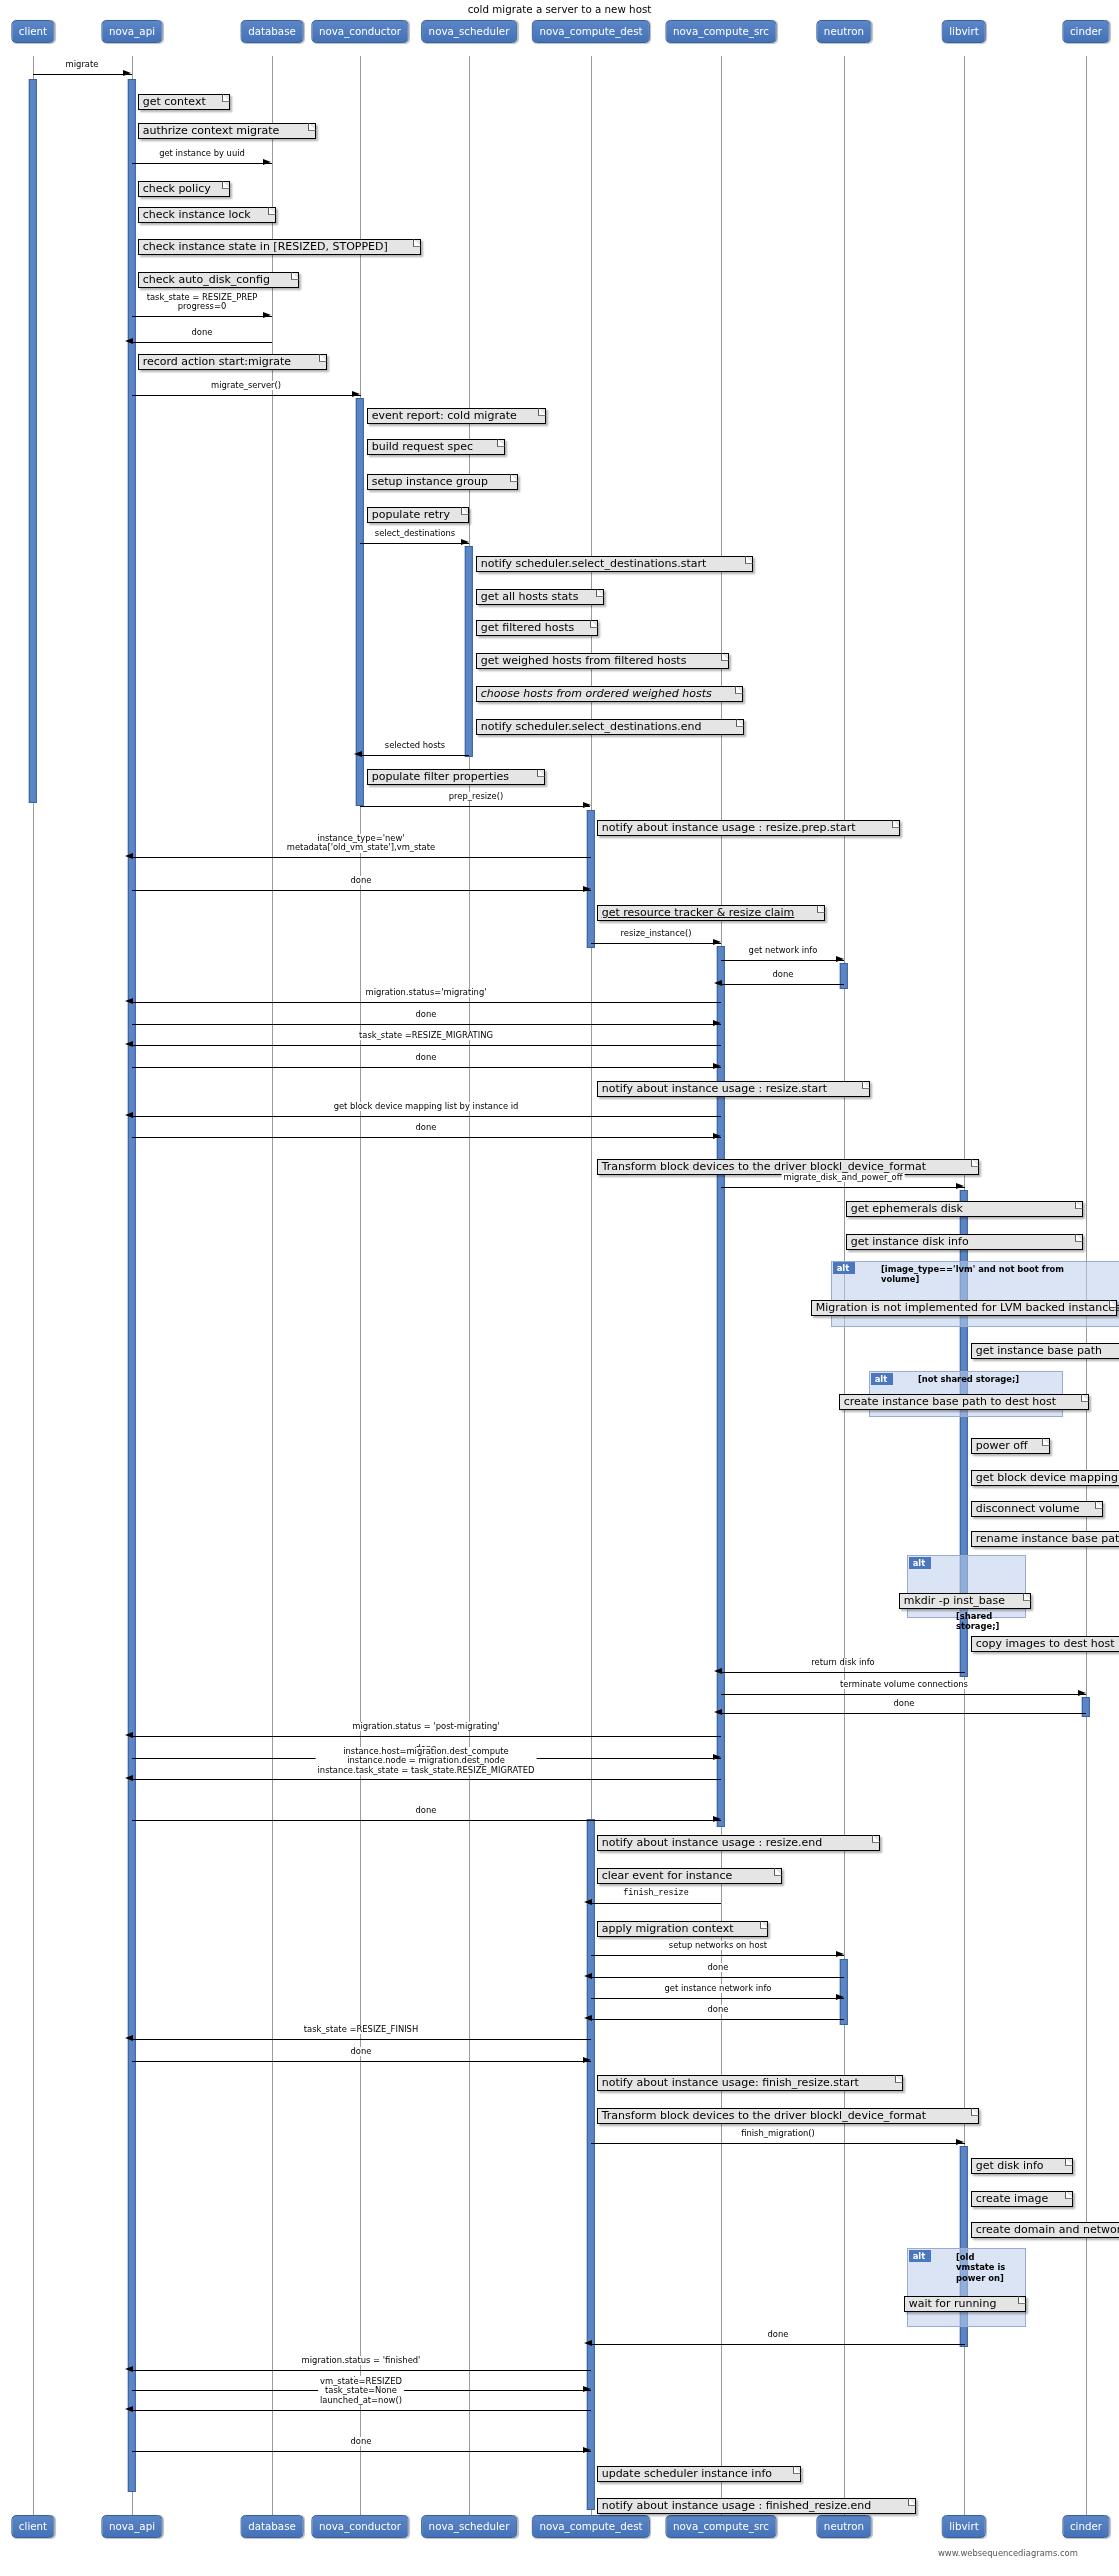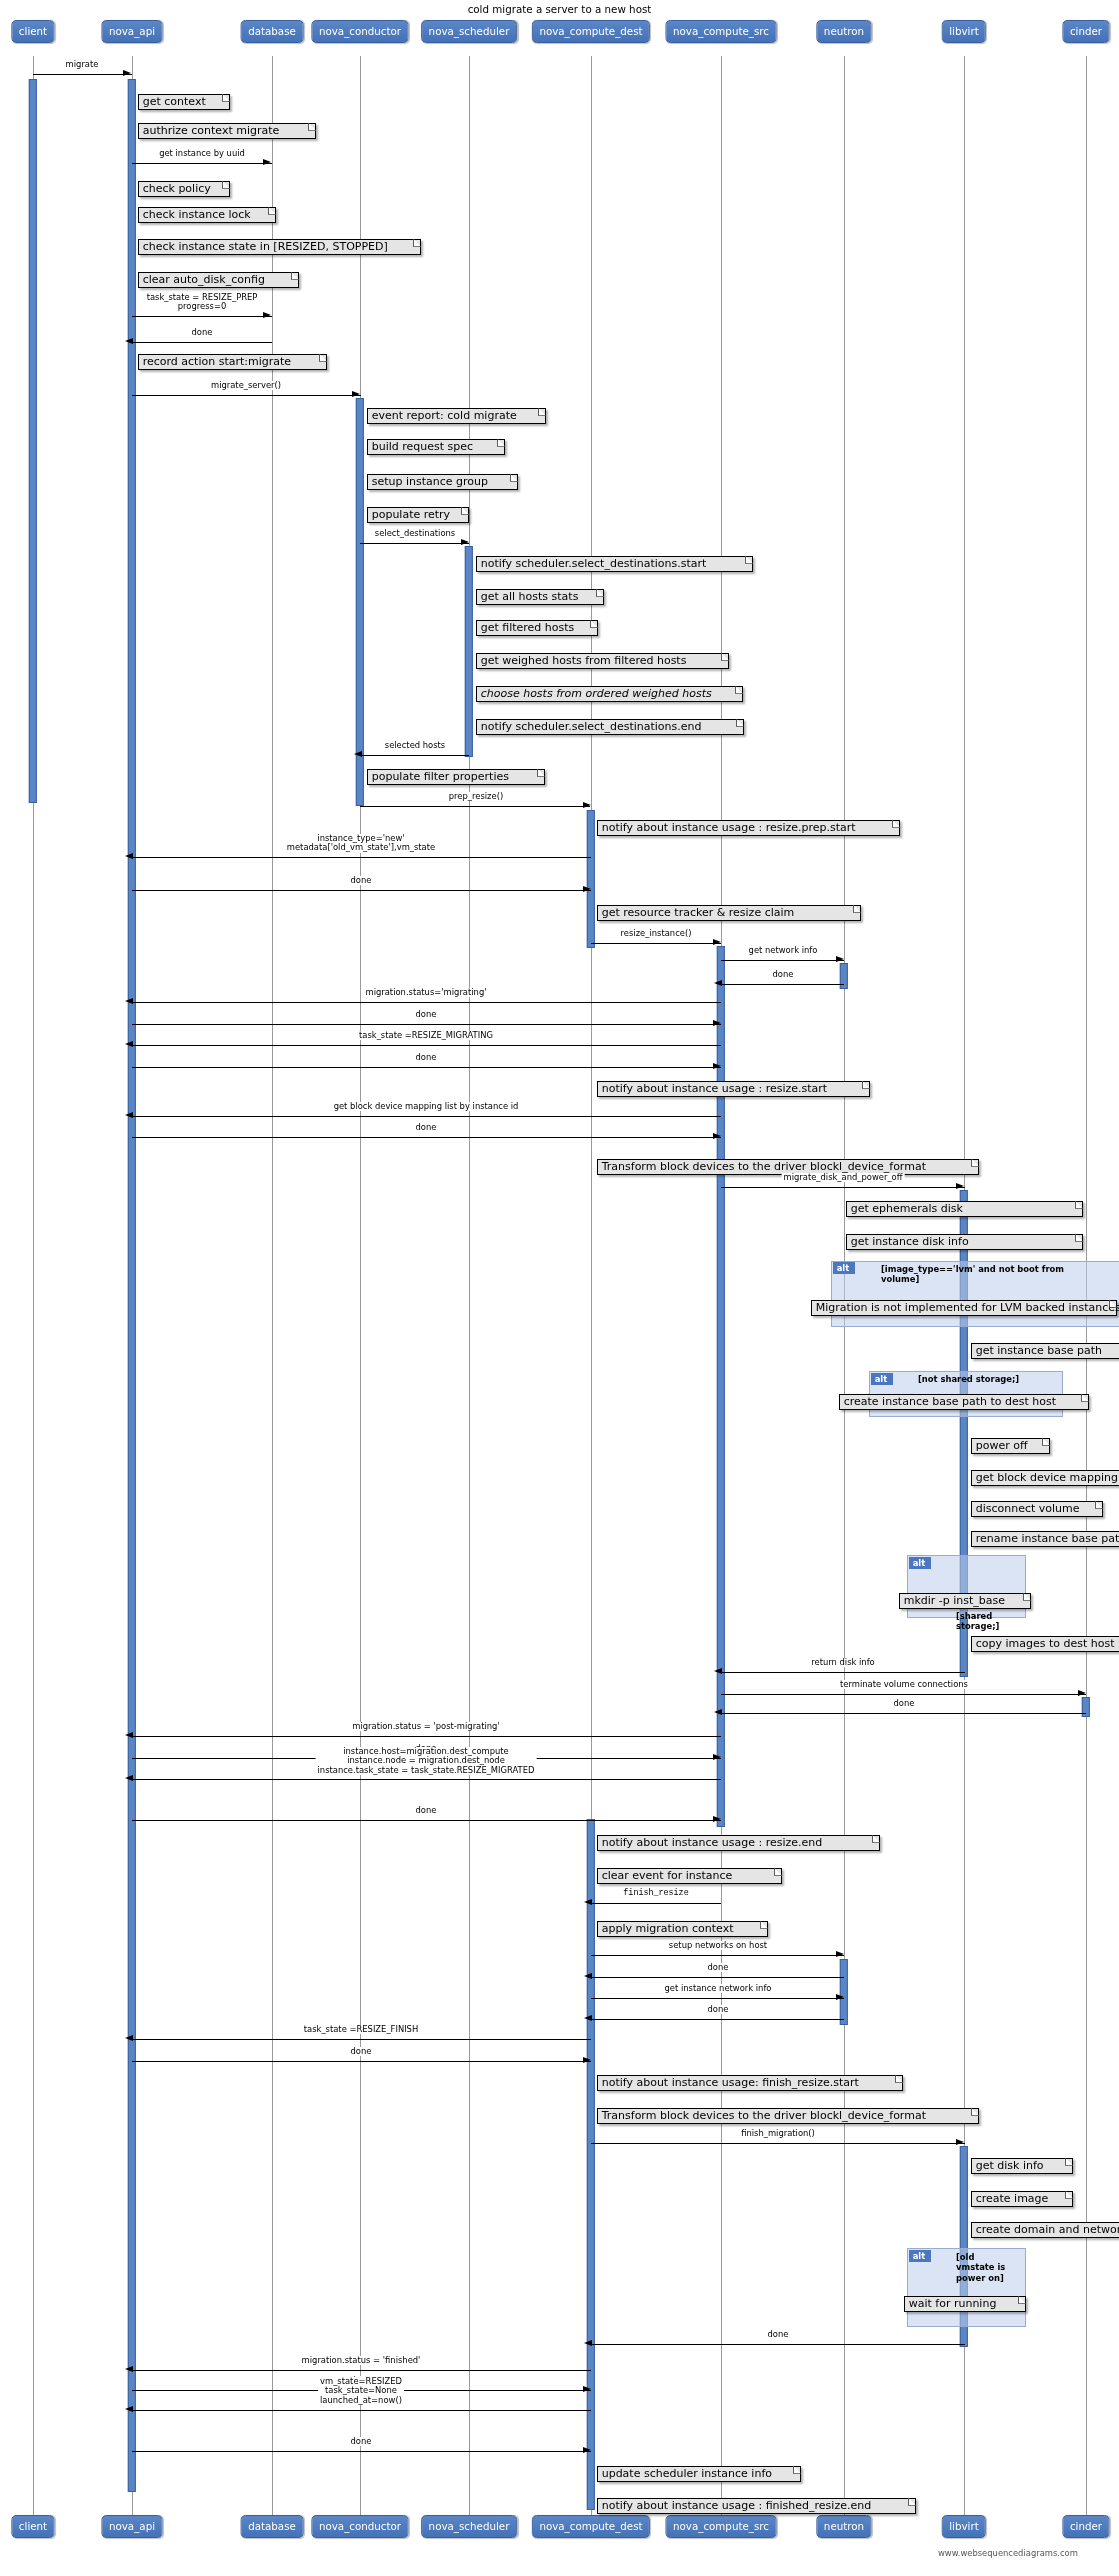--- a/index.html
+++ b/index.html
@@ -194,35 +194,35 @@
     <div class="frag" style="left: 907px; top: 2248px; width: 119px; height: 79px;"></div>
     <div class="fragtab" style="left: 909px; top: 2250px;">alt</div>
     <div class="fragcond" style="left: 956px; top: 2252px; width: 66px;">[old
 vmstate is
 power on]</div>
     <div class="note" style="left: 138px; top: 94px; width: 92px;">get context</div>
     <div class="note" style="left: 138px; top: 123px; width: 178px;">authrize context migrate</div>
     <div class="note" style="left: 138px; top: 181px; width: 92px;">check policy</div>
     <div class="note" style="left: 138px; top: 207px; width: 138px;">check instance lock</div>
     <div class="note" style="left: 138px; top: 239px; width: 283px;">check instance state in [RESIZED, STOPPED]</div>
-    <div class="note" style="left: 138px; top: 272px; width: 161px;">clear auto_disk_config</div>
+    <div class="note" style="left: 138px; top: 272px; width: 161px;">check auto_disk_config</div>
     <div class="note" style="left: 138px; top: 354px; width: 189px;">record action start:migrate</div>
     <div class="note" style="left: 367px; top: 408px; width: 179px;">event report: cold migrate</div>
     <div class="note" style="left: 367px; top: 439px; width: 138px;">build request spec</div>
     <div class="note" style="left: 367px; top: 474px; width: 151px;">setup instance group</div>
     <div class="note" style="left: 367px; top: 507px; width: 102px;">populate retry</div>
     <div class="note" style="left: 476px; top: 556px; width: 277px;">notify scheduler.select_destinations.start</div>
     <div class="note" style="left: 476px; top: 589px; width: 128px;">get all hosts stats</div>
     <div class="note" style="left: 476px; top: 620px; width: 122px;">get filtered hosts</div>
     <div class="note" style="left: 476px; top: 653px; width: 253px;">get weighed hosts from filtered hosts</div>
     <div class="note" style="left: 476px; top: 686px; width: 267px; font-style: italic;">choose hosts from ordered weighed hosts</div>
     <div class="note" style="left: 476px; top: 719px; width: 268px;">notify scheduler.select_destinations.end</div>
     <div class="note" style="left: 367px; top: 769px; width: 178px;">populate filter properties</div>
     <div class="note" style="left: 597px; top: 820px; width: 303px;">notify about instance usage : resize.prep.start</div>
-    <div class="note" style="left: 597px; top: 905px; width: 264px;">get resource tracker &amp; resize claim</div>
+    <div class="note" style="left: 597px; top: 905px; width: 228px; text-decoration: underline;">get resource tracker &amp; resize claim</div>
     <div class="note" style="left: 597px; top: 1081px; width: 273px;">notify about instance usage : resize.start</div>
     <div class="note" style="left: 597px; top: 1159px; width: 382px;">Transform block devices to the driver blockl_device_format</div>
     <div class="note" style="left: 846px; top: 1201px; width: 237px;">get ephemerals disk</div>
     <div class="note" style="left: 846px; top: 1234px; width: 237px;">get instance disk info</div>
     <div class="note" style="left: 811px; top: 1300px; width: 306px;">Migration is not implemented for LVM backed instances</div>
     <div class="note" style="left: 971px; top: 1343px; width: 158px;">get instance base path</div>
     <div class="note" style="left: 839px; top: 1394px; width: 250px;">create instance base path to dest host</div>
     <div class="note" style="left: 971px; top: 1438px; width: 79px;">power off</div>
     <div class="note" style="left: 971px; top: 1470px; width: 194px;">get block device mapping info</div>
     <div class="note" style="left: 971px; top: 1501px; width: 132px;">disconnect volume</div>

